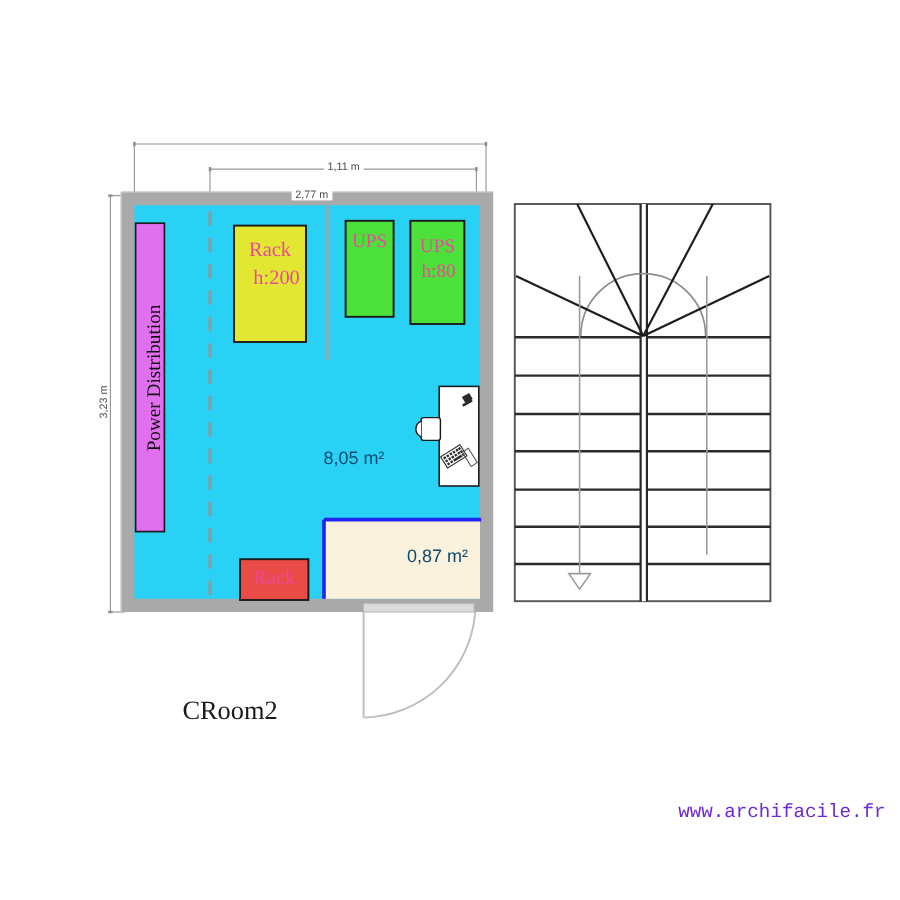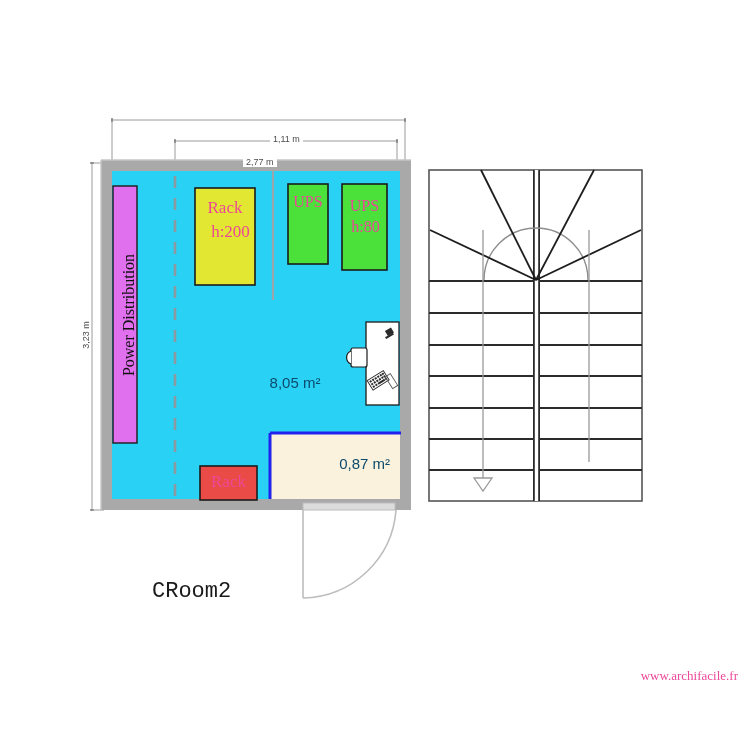--- a/index.html
+++ b/index.html
@@ -41,33 +41,33 @@
     color: #4d4d4d;
     background: #ffffff;
     padding: 0 3px;
     white-space: nowrap;
   }
   .vert-text {
     transform-origin: 50% 50%;
   }
   #plan-name {
     position: absolute;
-    font-family: Liberation Mono, monospace;
+    font-family: Liberation Serif, serif;
     font-size: 22px;
     line-height: 25px;
     color: #1a1a1a;
     white-space: pre;
   }
   #footer-url {
     position: absolute;
     right: 12px;
     top: 668px;
-    font-family: Liberation Serif, serif;
-    font-size: 13px;
-    color: #ec4899;
+    font-family: Liberation Mono, monospace;
+    font-size: 16px;
+    color: #6d28d9;
   }
   .area-text {
     font-family: "Liberation Sans", sans-serif;
     font-size: 15px;
     color: #0c4a6e;
   }
   .furn-text {
     font-family: "Liberation Serif", serif;
     font-size: 17px;
     color: #ec4899;

